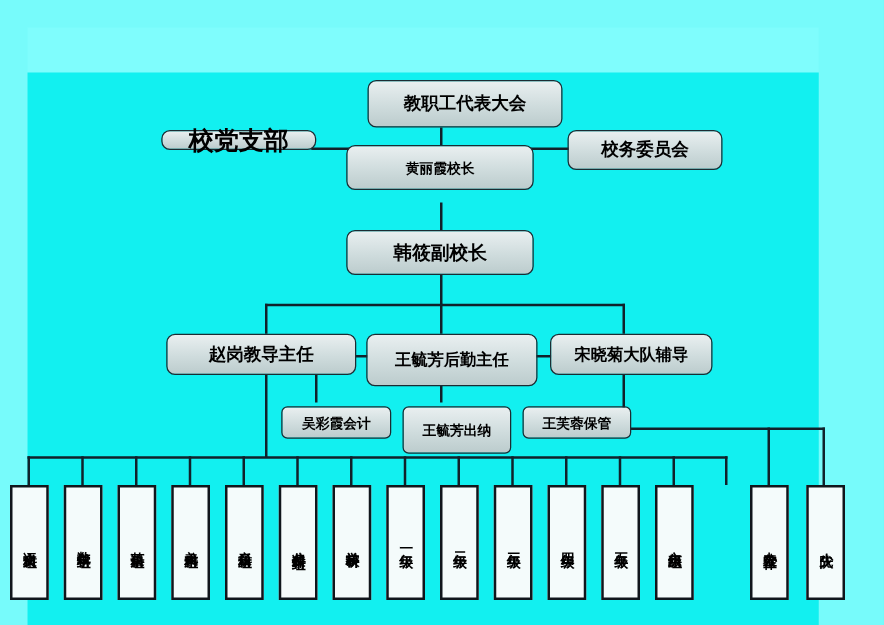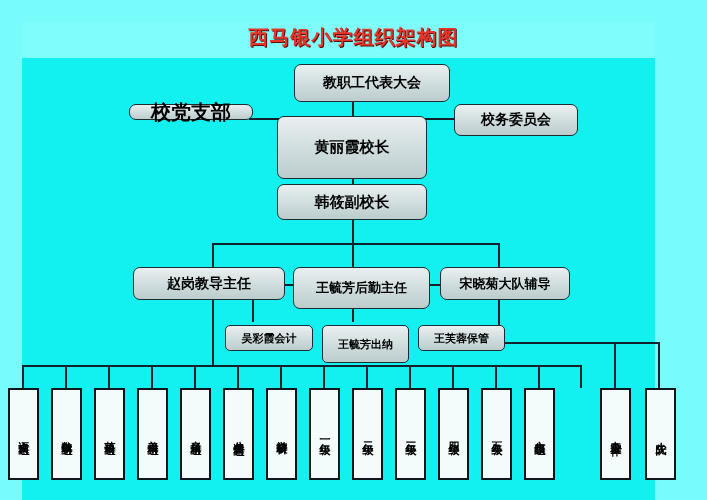--- a/index.html
+++ b/index.html
@@ -67,21 +67,20 @@
 </style>
 </head>
 <body>
 
 <div id="root">
 
   <div class="outer-bg"></div>
   <div class="inner-bg"></div>
   <div class="core-bg"></div>
 
-  <div class="title">西马银小学组织架构图</div>
 
   <div class="ln" style="left:352px;top:102px;width:2px;height:14px;"></div>
 
   <div class="ln" style="left:249px;top:118px;width:206px;height:2px;"></div>
 
   <div class="ln" style="left:352px;top:162px;width:2px;height:22px;"></div>
 
   <div class="ln" style="left:352px;top:220px;width:2px;height:24px;"></div>
   <div class="ln" style="left:212px;top:243px;width:288px;height:2px;"></div>
   <div class="ln" style="left:212px;top:243px;width:2px;height:24px;"></div>
@@ -122,21 +121,21 @@
   <div class="ln" style="left:580px;top:365px;width:2px;height:23px;"></div>
 
   <div class="rbox" style="left:274px;top:64px;width:156px;height:38px;font-size:14px;margin-left:20px;">
     <span>教职工代表大会</span>
   </div>
 
   <div class="rbox" style="left:129px;top:104px;width:124px;height:16px;font-size:20px;align-items:center;">
     <span>校党支部</span>
   </div>
 
-  <div class="rbox" style="left:277px;top:116px;width:150px;height:63px;font-size:15px;">
+  <div class="rbox" style="left:277px;top:116px;width:150px;height:36px;font-size:11px;">
     <span>黄丽霞校长</span>
   </div>
 
   <div class="rbox" style="left:454px;top:104px;width:124px;height:32px;font-size:14px;">
     <span>校务委员会</span>
   </div>
 
   <div class="rbox" style="left:277px;top:184px;width:150px;height:36px;font-size:15px;">
     <span>韩筱副校长</span>
   </div>

